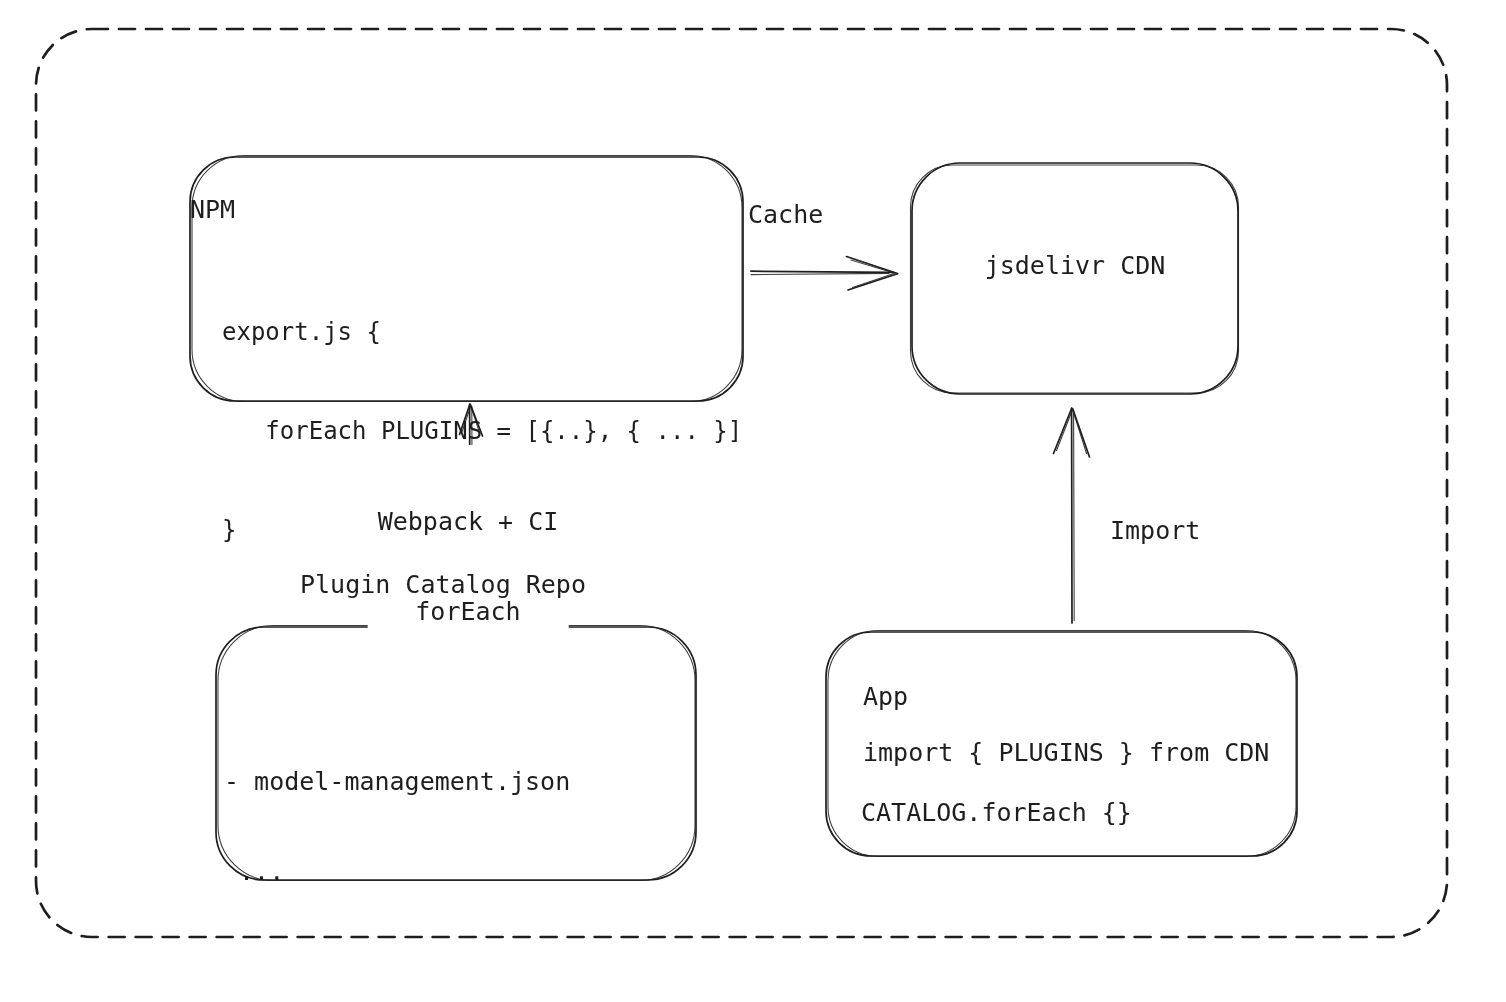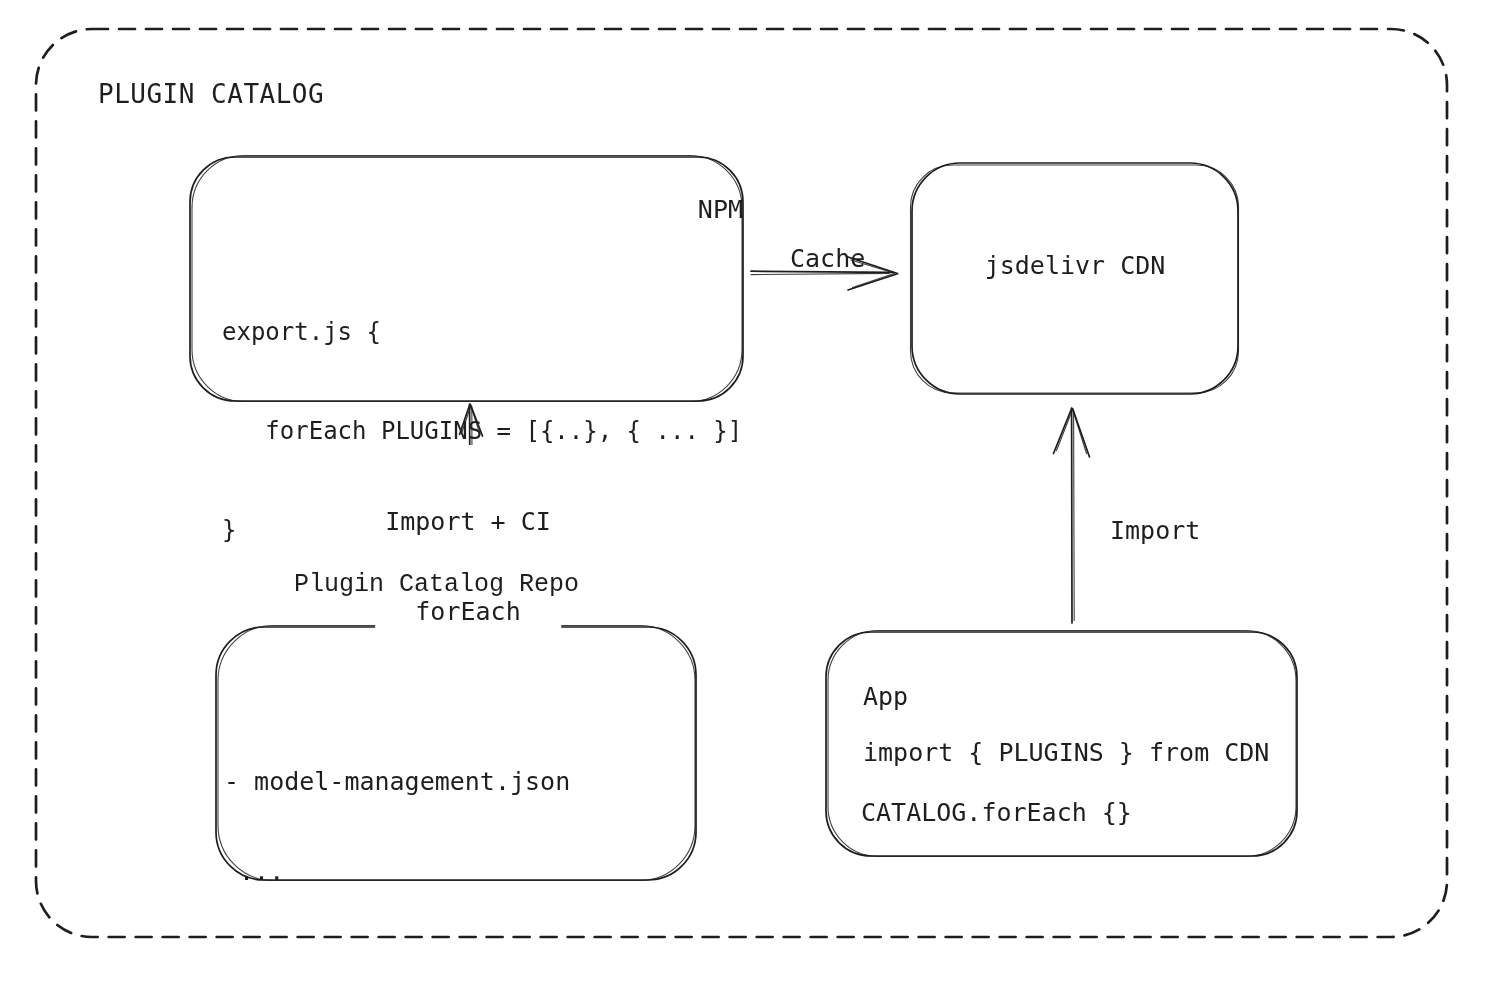--- a/index.html
+++ b/index.html
@@ -34,33 +34,33 @@
   svg.shapes .dashed { stroke-dasharray: 16 11; stroke-width: 2.7; }
 
   .txt {
     position: absolute;
     white-space: pre;
     font-size: 25px;
     line-height: 1.16;
     color: var(--stroke);
   }
   .page-title   { left: 98px;  top: 79px;  font-size: 26px; letter-spacing: .5px; }
-  .npm-title    { left: 190px; top: 195px; width: 553px; text-align: right; }
+  .npm-title    { left: 190px; top: 195px; width: 553px; text-align: left; }
   .npm-code     { left: 222px; top: 250px; font-size: 24px; line-height: 33px; }
   .cdn-label-box{
     position: absolute; left: 912px; top: 163px; width: 326px; height: 204px;
     display: flex; align-items: center; justify-content: center;
   }
-  .cache-label  { left: 790px; top: 200px; margin-top: 44px; }
+  .cache-label  { left: 748px; top: 200px; }
   .build-label  {
     position: absolute; left: 468px; top: 445px; transform: translateX(-50%);
     background: var(--bg); text-align: center; line-height: 30px;
     padding: 2px 10px; font-size: 25px; white-space: pre;
   }
-  .repo-title   { left: 294px; top: 570px; font-family: Liberation Mono, monospace; }
+  .repo-title   { left: 300px; top: 570px; }
   .repo-files   { left: 224px; top: 707px; line-height: 30px; }
   .app-title    { left: 863px; top: 682px; text-align: right; }
   .app-code-1   { left: 863px; top: 738px; }
   .app-code-2   { left: 861px; top: 798px; }
   .import-label { left: 1110px; top: 516px; }
 </style>
 </head>
 <body>
 
 <div class="canvas">
@@ -109,38 +109,37 @@
     <g>
       <path d="M1072 623 L1071.6 408"></path>
       <path class="thin" d="M1074.2 620.5 L1073.6 410"></path>
       <path d="M1053.5 453.5 L1071.6 408.5"></path>
       <path d="M1089.5 457 L1072.6 408.5"></path>
       <path class="thin" d="M1056.5 450.5 L1072.2 410.5"></path>
       <path class="thin" d="M1086.5 453.5 L1073 410.5"></path>
     </g>
   </svg>
 
-  <div class="txt page-title">PLUGIN CATALOG</div>
 
   <div class="txt npm-title">NPM</div>
 
   <div class="txt npm-code">
     <div>export.js {</div>
     <div>   forEach PLUGINS = [{..}, { ... }]</div>
     <div>}</div>
   </div>
 
   <div class="cdn-label-box">
     <span class="txt" style="position:static">jsdelivr CDN</span>
   </div>
 
   <div class="txt cache-label">Cache</div>
 
   <div class="build-label">
-    <div>Import + CI</div>
+    <div>Webpack + CI</div>
     <div>forEach</div>
   </div>
 
   <div class="txt repo-title">Plugin Catalog Repo</div>
 
   <div class="txt repo-files">
     <div>- model-management.json</div>
     <div> ...</div>
   </div>
 

